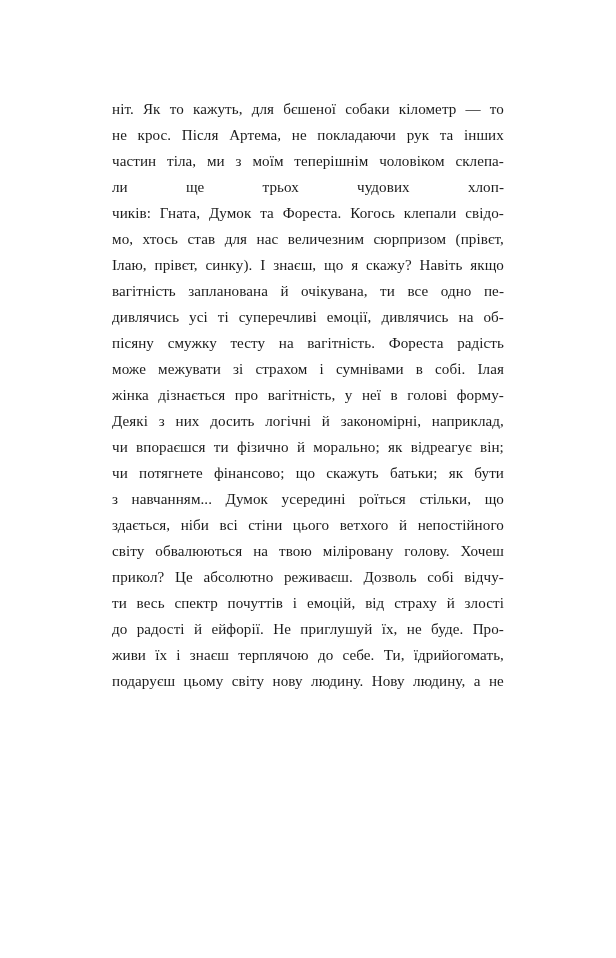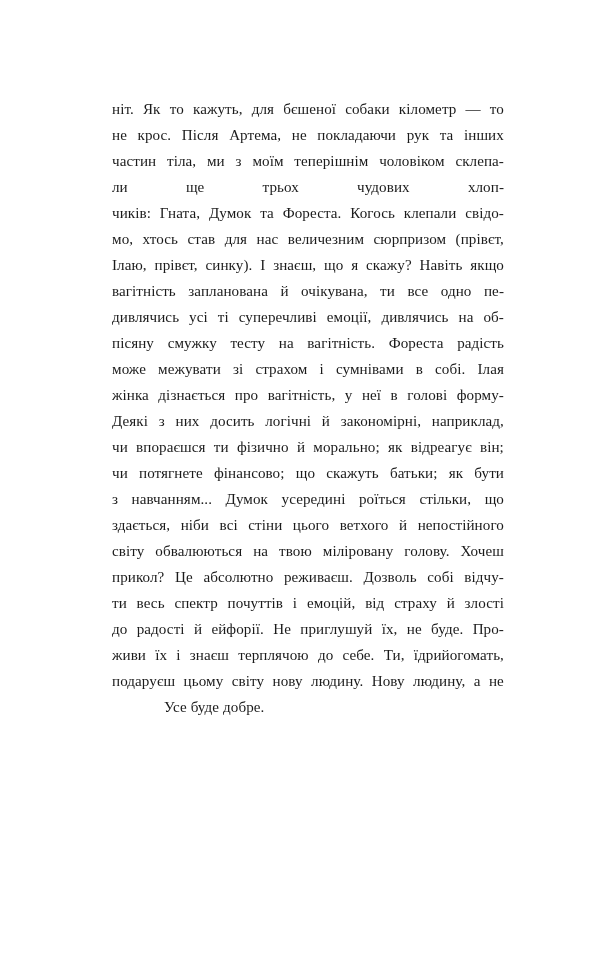--- a/index.html
+++ b/index.html
@@ -320,17 +320,14 @@
           <span class="w">цьому</span>
           <span class="w">світу</span>
           <span class="w">нову</span>
           <span class="w">людину.</span>
           <span class="w">Нову</span>
           <span class="w">людину,</span>
           <span class="w">а</span>
           <span class="w">не</span>
         </span>
       </div>
-    <div class="para indented">
-        <span class="line last indent-first">Усе буде добре.</span>
-      </div>
   </div>
 </div>
 
 </body></html>

